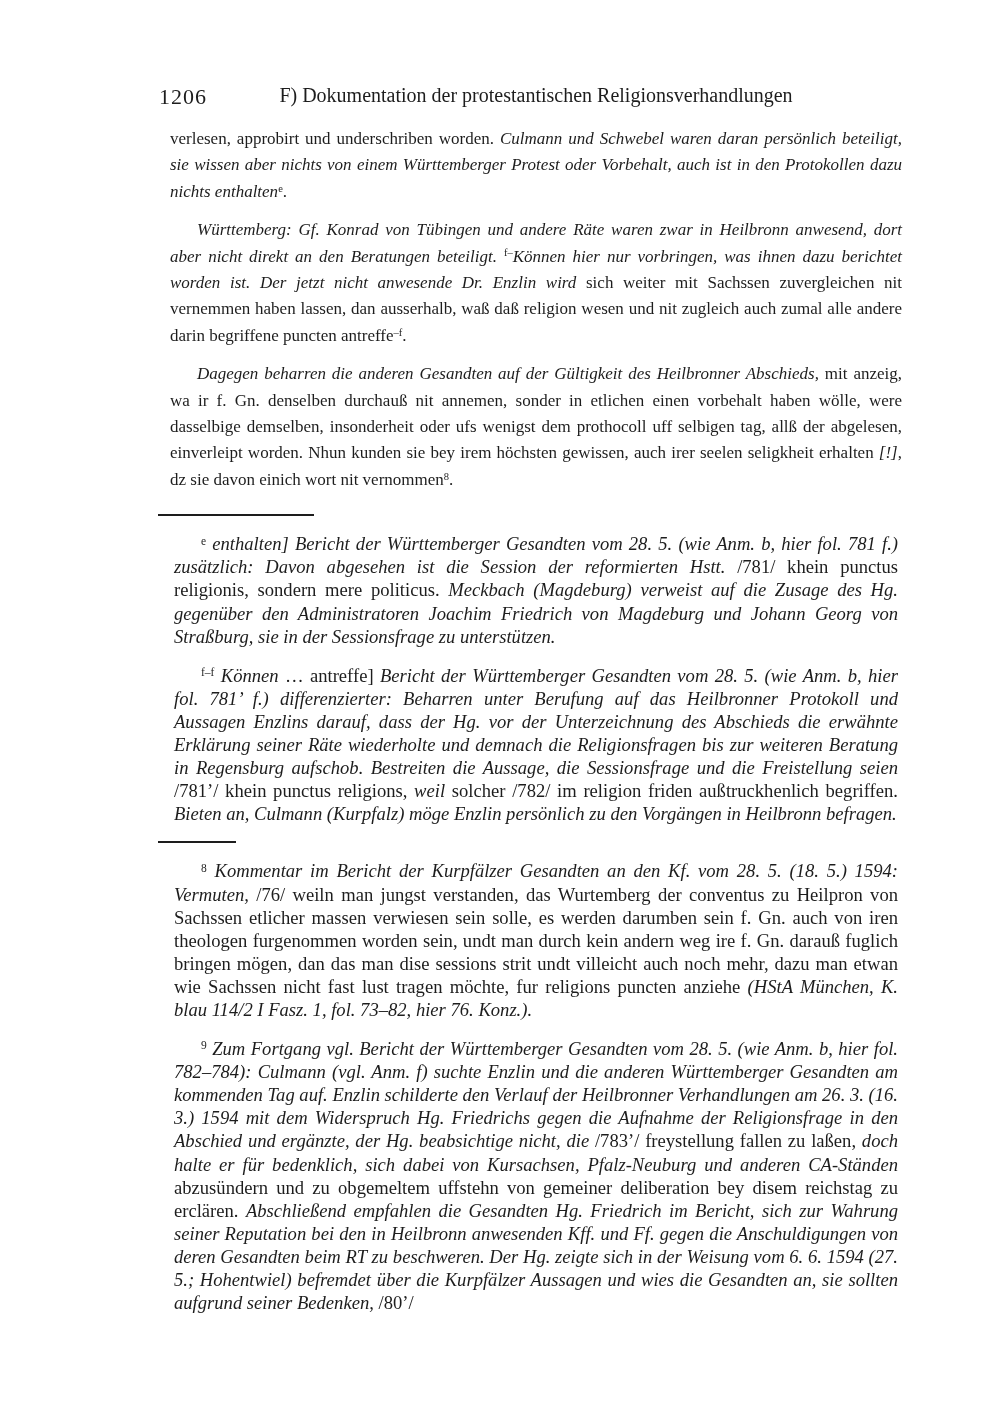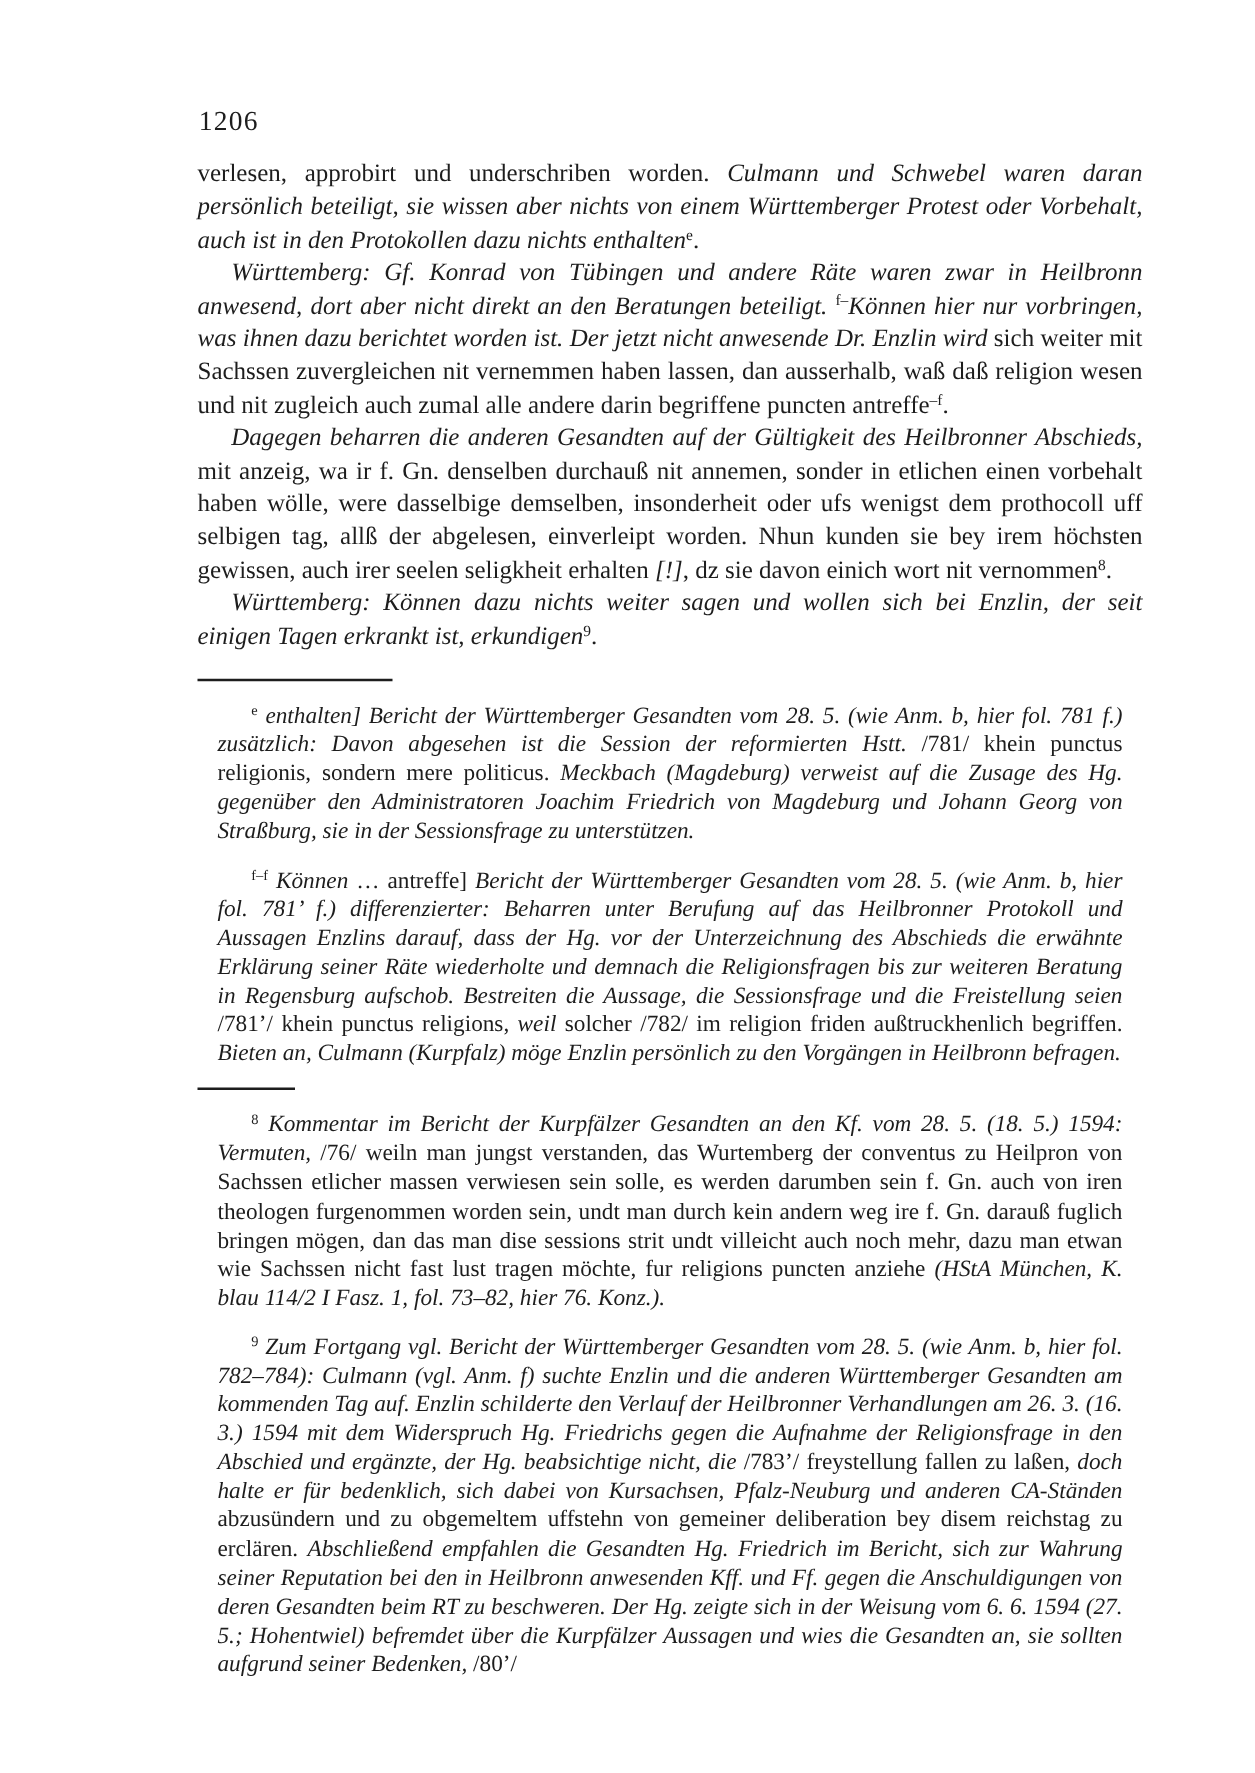--- a/index.html
+++ b/index.html
@@ -34,22 +34,22 @@
     font-size: 22px;
     letter-spacing: 1px;
   }
   .running-head {
     display: block;
     text-align: center;
     font-size: 20px;
     white-space: nowrap;
   }
   .body-text p.para {
-    margin: 0;
-    font-size: 20px;
+    margin: 12px;
+    font-size: 17px;
     line-height: 26.4px;
     text-align: justify;
   }
   .body-text p.para.indent { text-indent: 27px; }
   .fn-sep {
     border: none;
     border-top: 2px solid #1d1d1d;
     width: 156px;
     margin: 21px 0 11px 0;
   }
@@ -75,27 +75,27 @@
   }
 </style>
 </head>
 <body>
 
 <div class="page">
   <div class="column">
 
     <header class="page-header">
       <span class="page-number">1206</span>
+      <span class="running-head">F) Dokumentation der protestantischen Religionsverhandlungen</span>
     </header>
 
     <section class="body-text">
       <p class="para"><span class="run-r">verlesen, approbirt und underschriben worden. </span><span class="run-i">Culmann und Schwebel waren daran persönlich beteiligt, sie wissen aber nichts von einem Württemberger Protest oder Vorbehalt, auch ist in den Protokollen dazu nichts enthalten</span><span class="run-sup">e</span><span class="run-r">.</span></p>
       <p class="para indent"><span class="run-i">Württemberg: Gf. Konrad von Tübingen und andere Räte waren zwar in Heilbronn anwesend, dort aber nicht direkt an den Beratungen beteiligt. </span><span class="run-sup">f–</span><span class="run-i">Können hier nur vorbringen, was ihnen dazu berichtet worden ist. Der jetzt nicht anwesende Dr. Enzlin wird</span><span class="run-r"> sich weiter mit Sachssen zuvergleichen nit vernemmen haben lassen, dan ausserhalb, waß daß religion wesen und nit zugleich auch zumal alle andere darin begriffene puncten antreffe</span><span class="run-sup">–f</span><span class="run-r">.</span></p>
       <p class="para indent"><span class="run-i">Dagegen beharren die anderen Gesandten auf der Gültigkeit des Heilbronner Abschieds,</span><span class="run-r"> mit anzeig, wa ir f. Gn. denselben durchauß nit annemen, sonder in etlichen einen vorbehalt haben wölle, were dasselbige demselben, insonderheit oder ufs wenigst dem prothocoll uff selbigen tag, allß der abgelesen, einverleipt worden. Nhun kunden sie bey irem höchsten gewissen, auch irer seelen seligkheit erhalten </span><span class="run-i">[!]</span><span class="run-r">, dz sie davon einich wort nit vernommen</span><span class="run-sup">8</span><span class="run-r">.</span></p>
-      <p class="para indent"><span class="run-i">Württemberg: Können dazu nichts weiter sagen und wollen sich bei Enzlin, der seit einigen Tagen erkrankt ist, erkundigen</span><span class="run-sup">9</span><span class="run-r">.</span></p>
     </section>
 
     <hr class="fn-sep">
 
     <section class="footnotes">
       <p class="fn"><span class="run-sup">e</span><span class="run-i"> enthalten] Bericht der Württemberger Gesandten vom 28. 5. (wie Anm. b, hier fol. 781 f.) zusätzlich: Davon abgesehen ist die Session der reformierten Hstt. </span><span class="run-r">/781/ khein punctus religionis, sondern mere politicus. </span><span class="run-i">Meckbach (Magdeburg) verweist auf die Zusage des Hg. gegenüber den Administratoren Joachim Friedrich von Magdeburg und Johann Georg von Straßburg, sie in der Sessionsfrage zu unterstützen.</span></p>
       <p class="fn"><span class="run-sup">f–f</span><span class="run-i"> Können</span><span class="run-r"> … antreffe] </span><span class="run-i">Bericht der Württemberger Gesandten vom 28. 5. (wie Anm. b, hier fol. 781’ f.) differenzierter: Beharren unter Berufung auf das Heilbronner Protokoll und Aussagen Enzlins darauf, dass der Hg. vor der Unterzeichnung des Abschieds die erwähnte Erklärung seiner Räte wiederholte und demnach die Religionsfragen bis zur weiteren Beratung in Regensburg aufschob. Bestreiten die Aussage, die Sessionsfrage und die Freistellung seien </span><span class="run-r">/781’/ khein punctus religions, </span><span class="run-i">weil </span><span class="run-r">solcher /782/ im religion friden außtruckhenlich begriffen. </span><span class="run-i">Bieten an, Culmann (Kurpfalz) möge Enzlin persönlich zu den Vorgängen in Heilbronn befragen.</span></p>
     </section>
 
     <hr class="fn-sep short">

